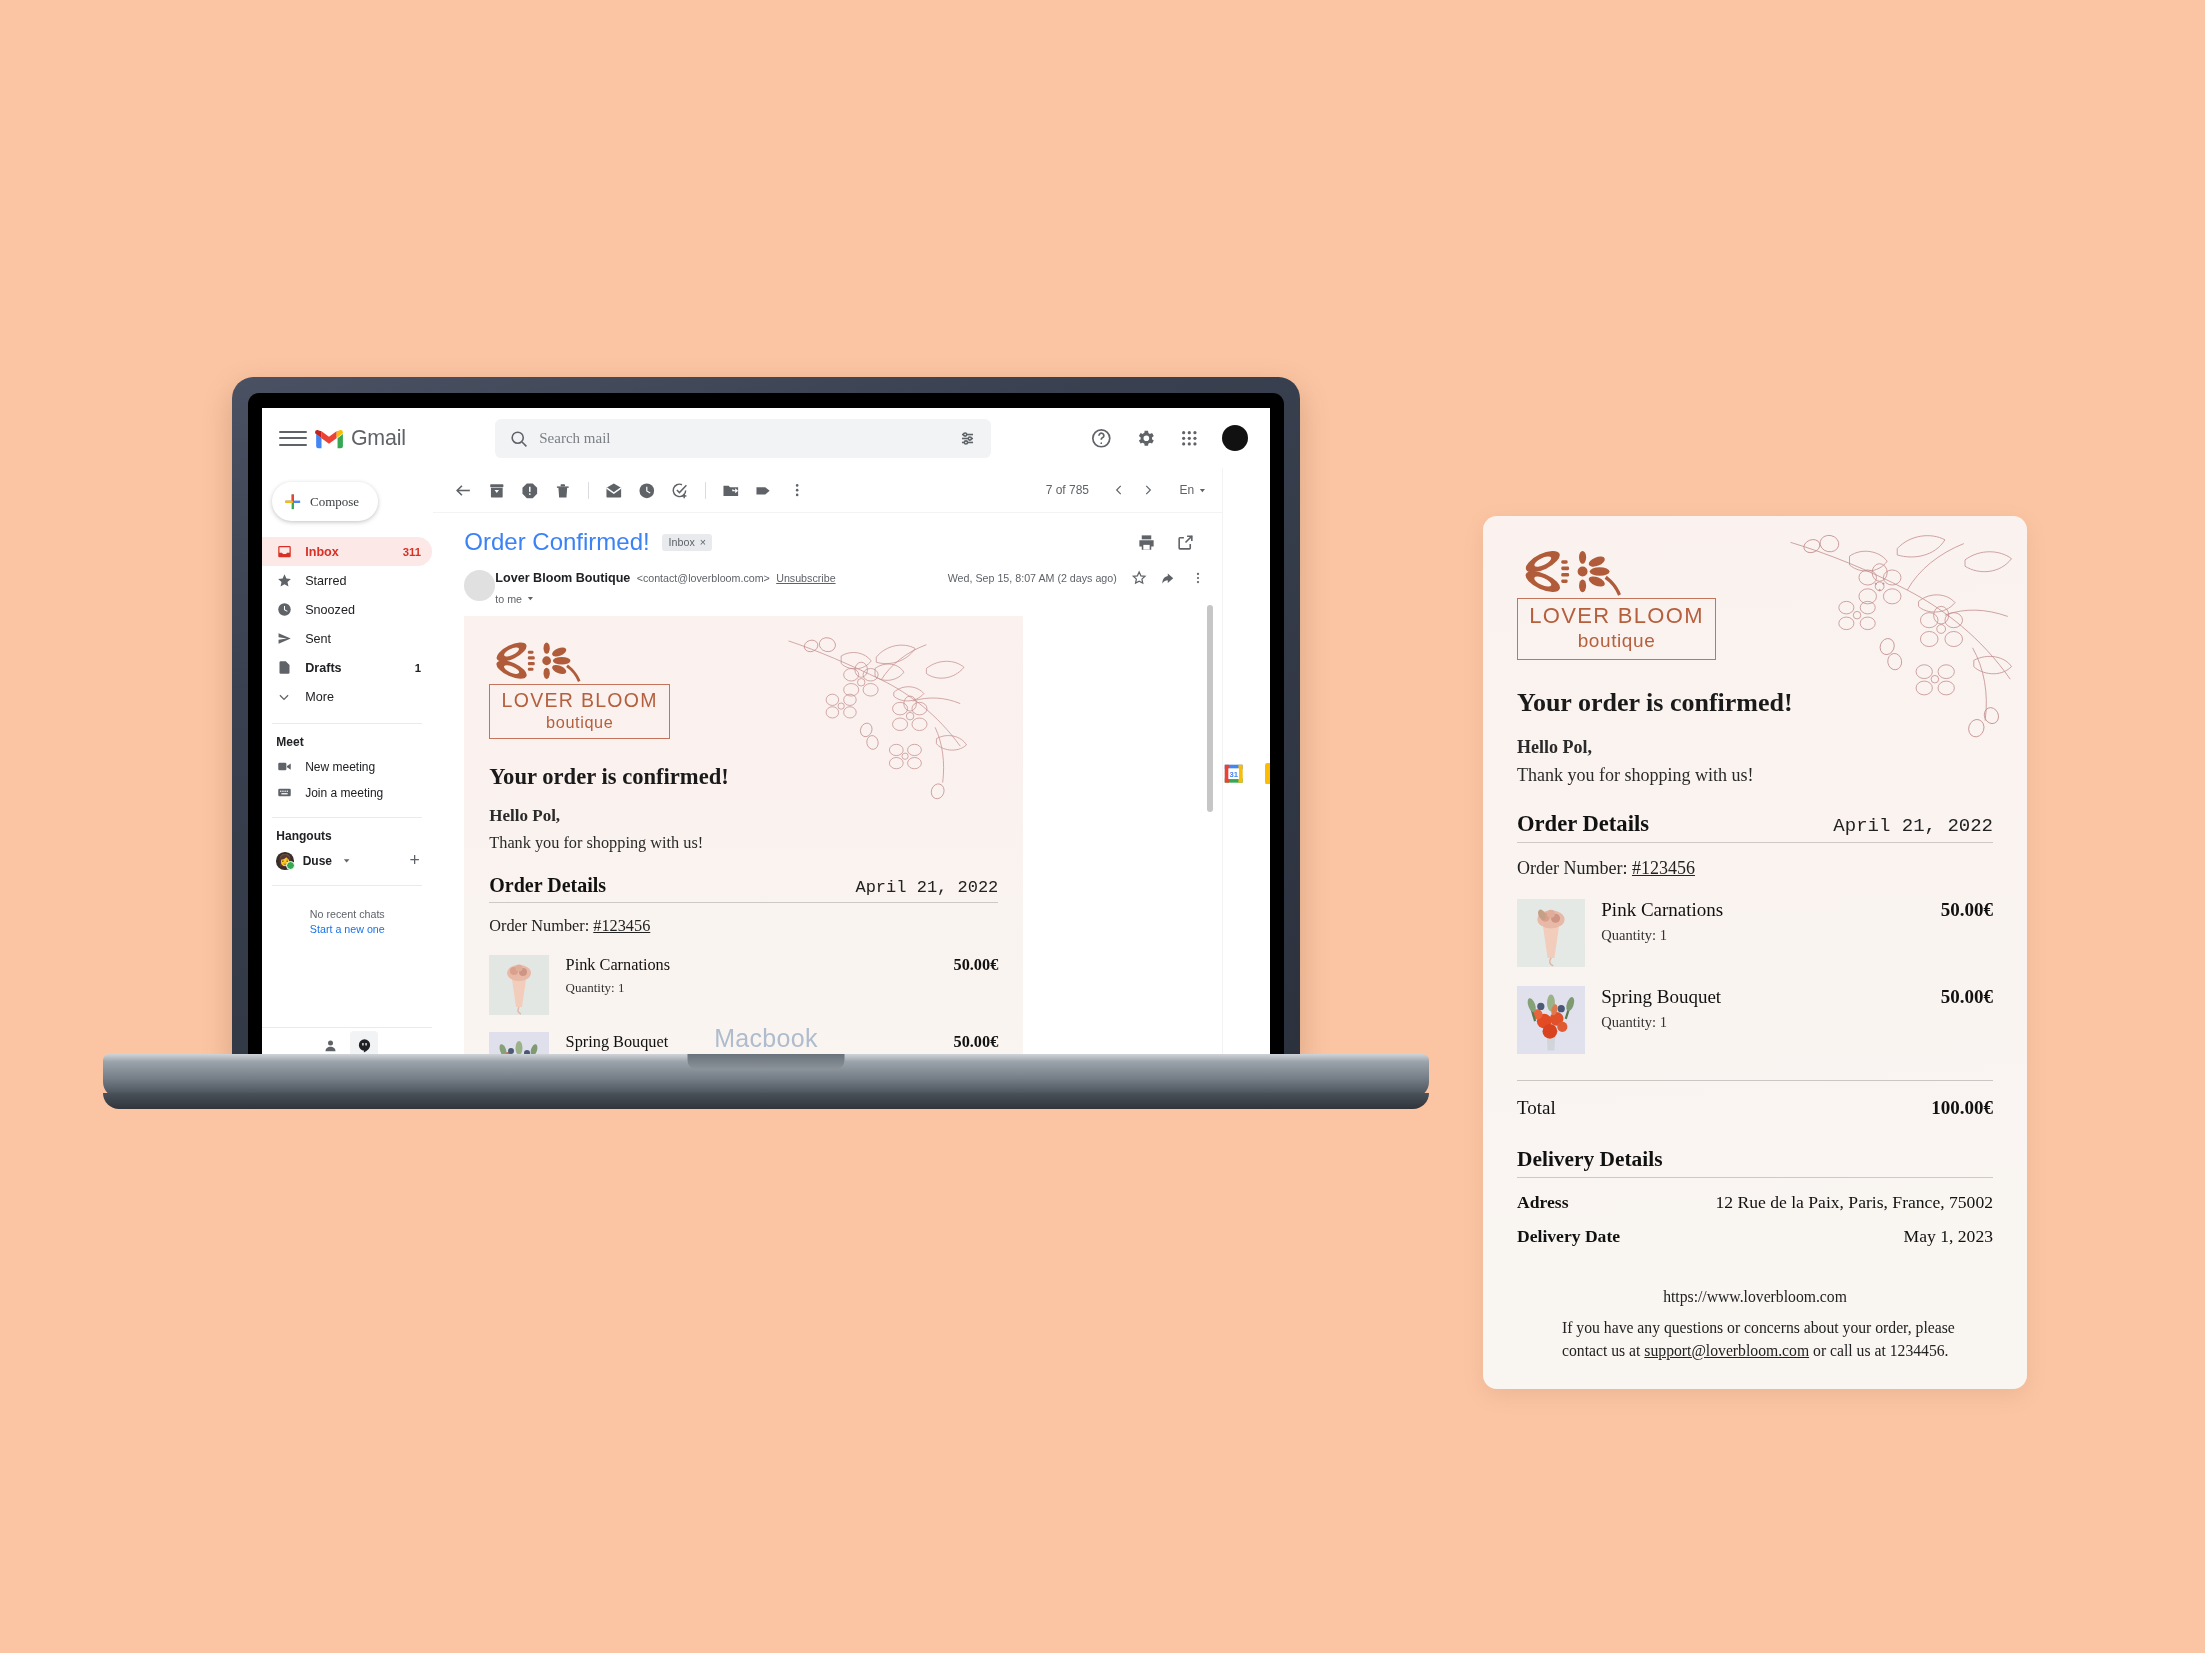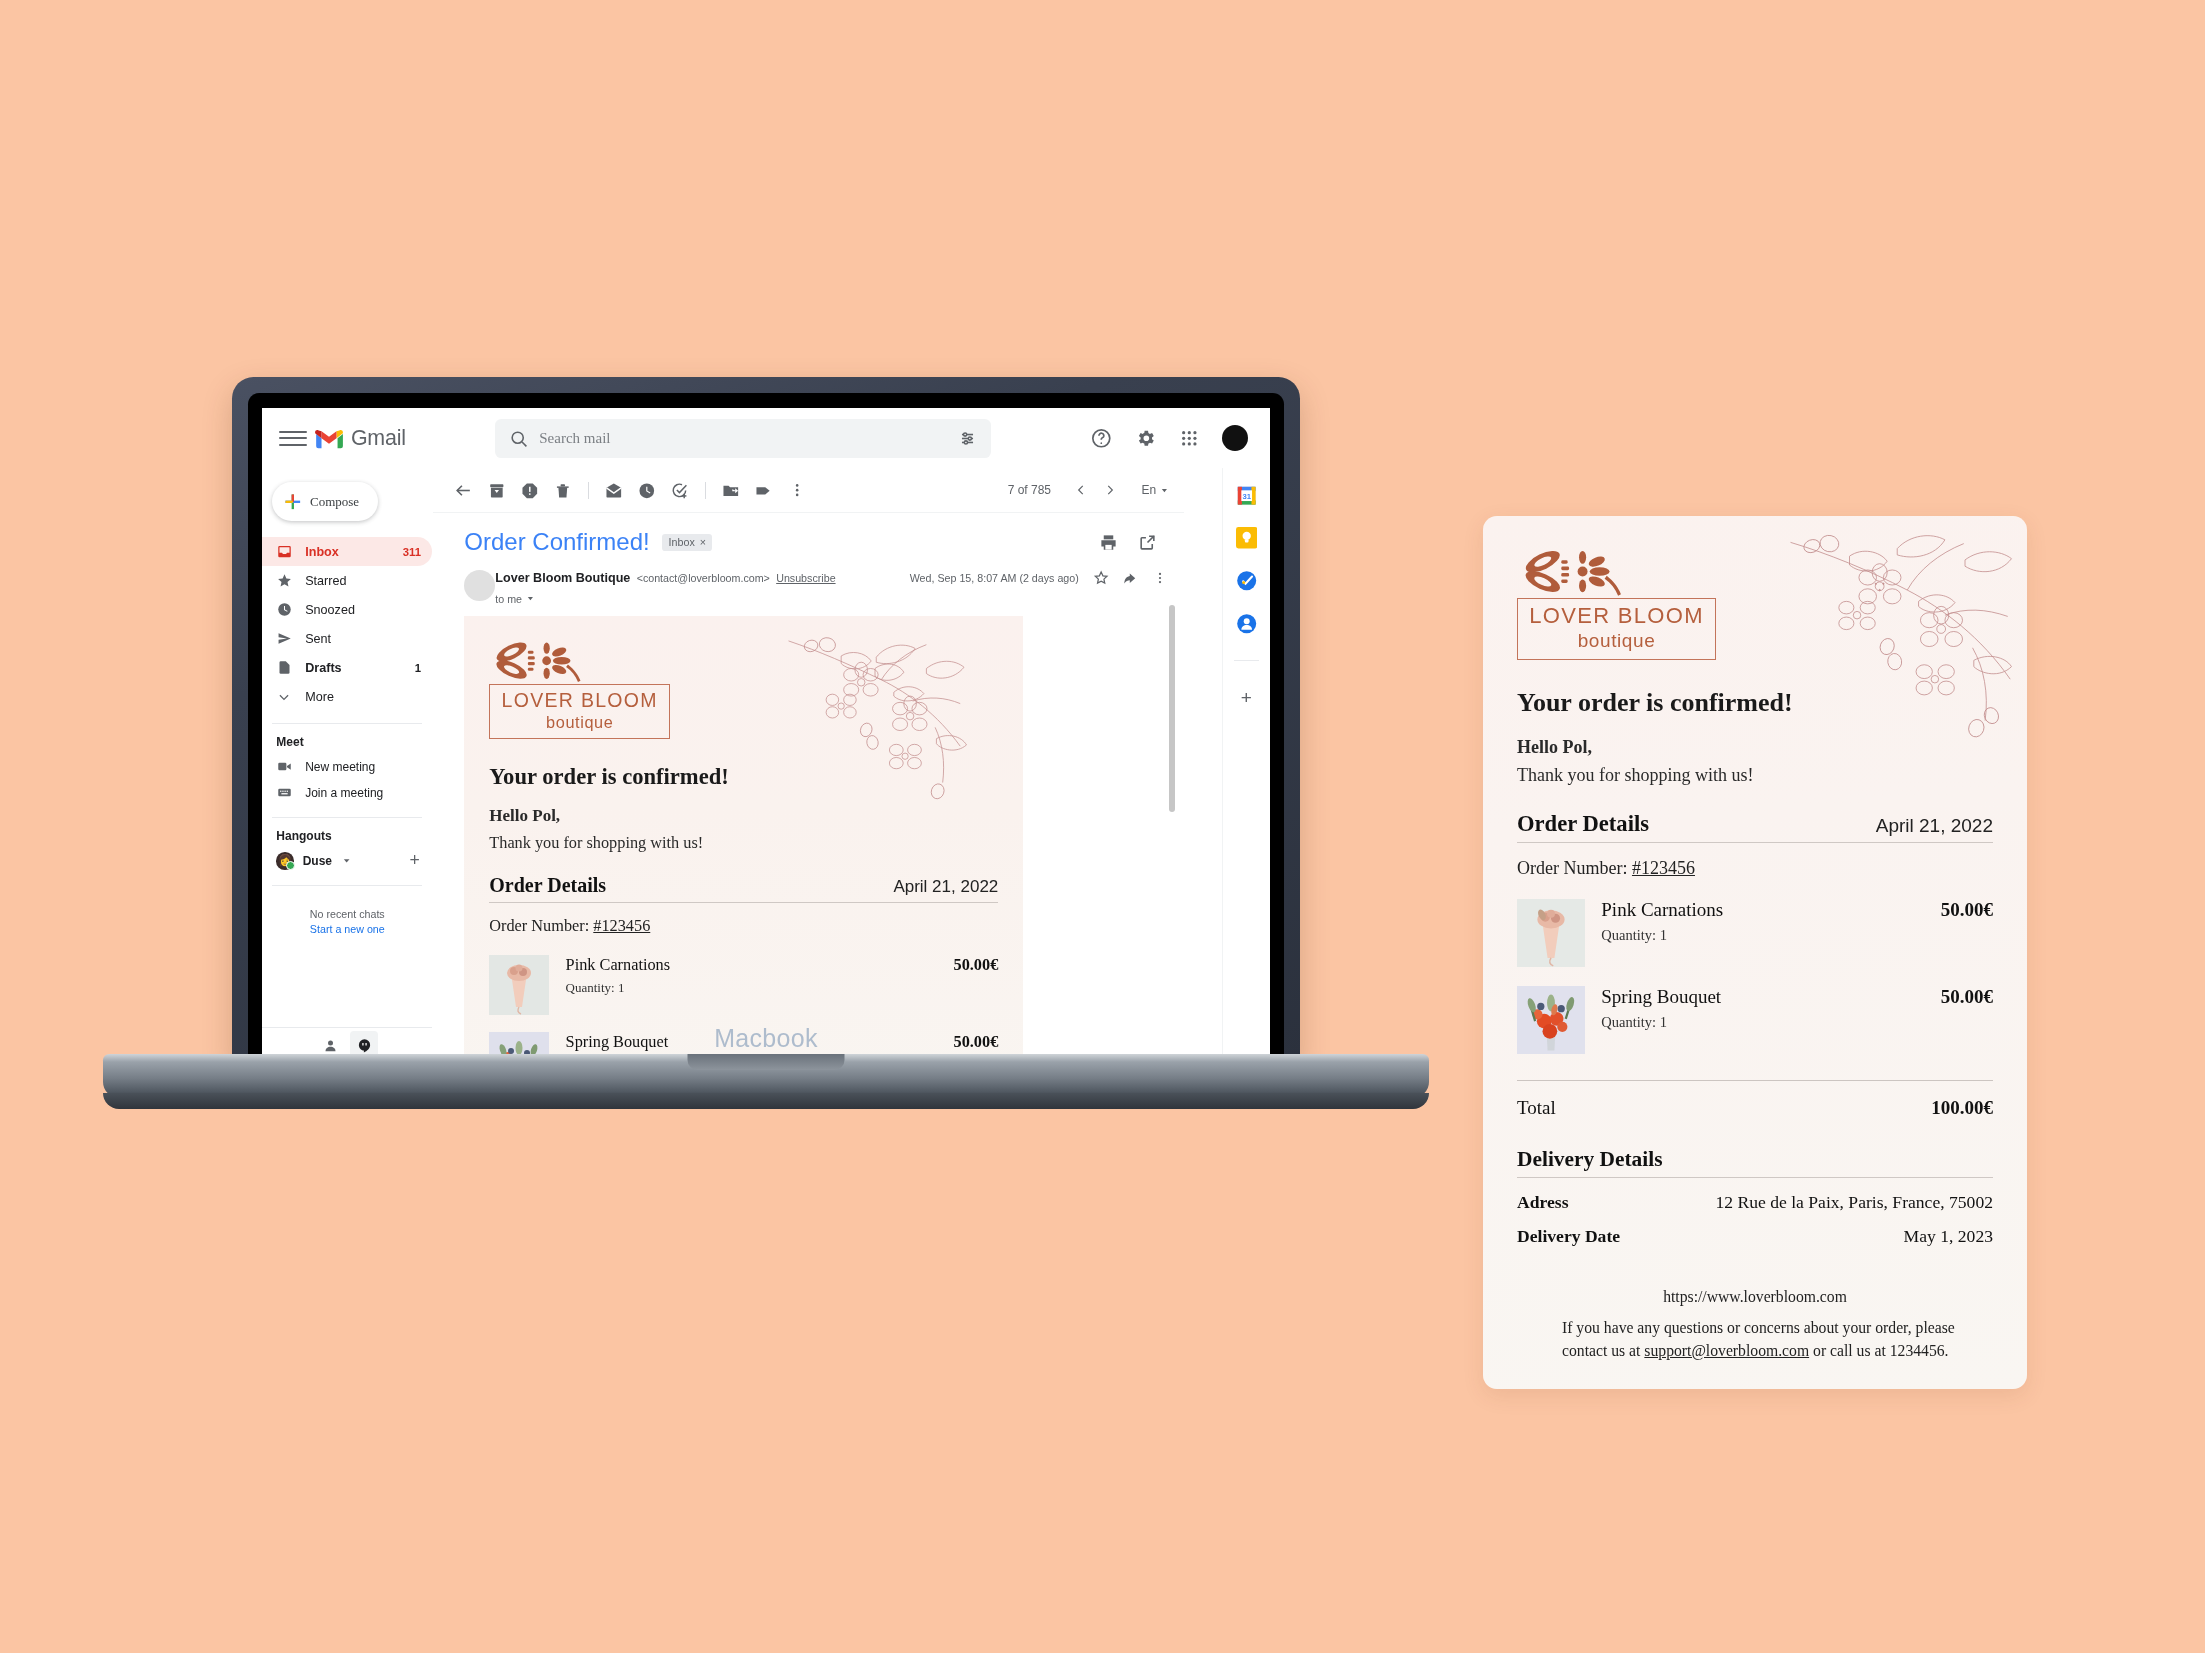--- a/index.html
+++ b/index.html
@@ -148,21 +148,21 @@
 
   
   .logo-box { border:0.6px solid #c3745a; display:inline-block; padding: 3.8px 11.3px 6.3px 11.3px; position:relative; }
   .logo-word { font-family:"Liberation Sans", sans-serif; color:#b55f3d; letter-spacing:1.3px; }
   .brand-mark { margin-bottom: -3.8px; }
 
   .em-h1 { font-family:"Liberation Serif", serif; font-weight:bold; color:#1a1a1a; }
   .em-p  { font-family:"Liberation Serif", serif; color:#2a2a2a; }
   .sec-head { display:flex; align-items:flex-end; justify-content:space-between; border-bottom:0.6px solid #cfc8c4; padding-bottom: 5px; }
   .sec-title { font-family:"Liberation Serif", serif; font-weight:bold; color:#111; }
-  .sec-date { font-family:Liberation Sans, sans-serif; color:#222; }
+  .sec-date { font-family:Liberation Mono, monospace; color:#222; }
   .ordnum { font-family:"Liberation Serif", serif; color:#222; }
   .ordnum u { text-decoration: underline; }
 
   .prod { display:flex; align-items:flex-start; gap: 16.3px; }
   .thumb { flex:0 0 auto; background:#ddd; position:relative; overflow:hidden; }
   .pinfo { flex:1; }
   .pname { font-family:"Liberation Serif", serif; color:#111; }
   .pqty  { font-family:"Liberation Serif", serif; color:#333; }
   .pprice{ font-family:"Liberation Serif", serif; font-weight:bold; color:#111; }
 
@@ -172,21 +172,21 @@
 
   .dl-row { display:flex; justify-content:space-between; align-items:baseline; }
   .dl-k { font-family:"Liberation Serif", serif; font-weight:bold; color:#111; }
   .dl-v { font-family:"Liberation Serif", serif; color:#111; }
 
   .foot-url { text-align:center; font-family:"Liberation Serif", serif; color:#222; }
   .foot-note { font-family:"Liberation Serif", serif; color:#222; line-height:1.45;margin-left:45px; }
   .foot-note u { text-decoration:underline; }
 
   
-  .gm-rail { width: 48px; flex: 0 0 48px; border-left:0.6px solid #f1f3f4; display:flex; flex-direction:column; align-items:center; padding-top: 16.3px; gap: 21.4px; margin-left: 38px; }
+  .gm-rail { width: 48px; flex: 0 0 48px; border-left:0.6px solid #f1f3f4; display:flex; flex-direction:row; align-items:center; padding-top: 16.3px; gap: 21.4px; }
   .rail-ic { width:21.4px;height:21.4px;border-radius:3.8px;display:flex;align-items:center;justify-content:center;cursor:pointer;}
   .rail-div { width:25px;height:0.6px;background:#e8eaed; margin-top: 3.8px;}
   .rail-plus { font-size:19px; color:#5f6368; cursor:pointer; margin-top: 5px;}
 
   
   .card {
     position:absolute; left: 1483px; top: 516px; width: 544px; height: 873px;
     background: linear-gradient(175deg,#fbf2ef 0%,#faf3f0 35%,#f9f6f2 100%);
     border-radius: 14px; overflow:hidden;
     padding: 30px 34px 0 34px;

